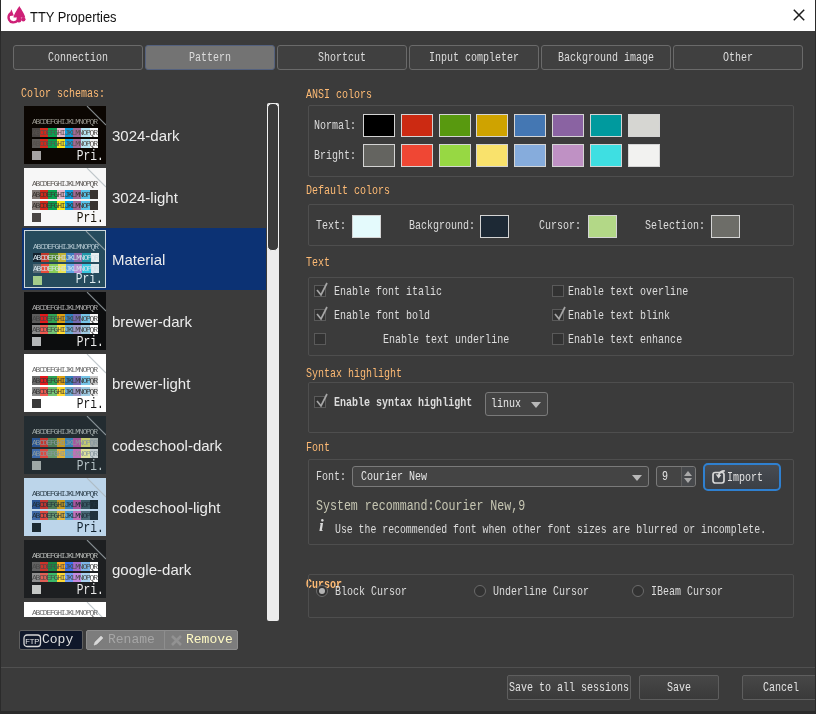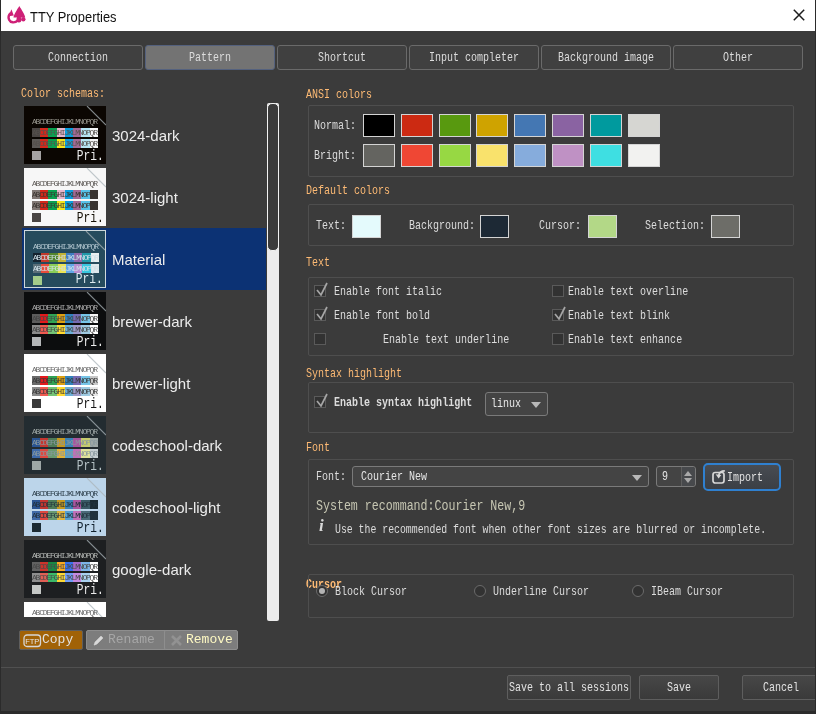--- a/index.html
+++ b/index.html
@@ -187,21 +187,21 @@
       <svg class="fold" width="22" height="22" viewBox="0 0 22 22">
         <path d="M2 1 L21 20" stroke="#aab4ba" stroke-width="1.1" fill="none" opacity="0.75"></path>
       </svg>
       <div class="trow1" style="color:#6a6a6a;top:7px;">ABCDEFGHIJKLMNOPQR</div>
     </div>
   </div>
 <div class="scroll">
     <div class="sthumb"></div>
   </div>
 
-<div class="btn" style="left:19px;top:630px;width:64px;height:20px;line-height:18px;background:#a16207;text-align:left;">
+<div class="btn" style="left:19px;top:630px;width:64px;height:20px;line-height:18px;background:#0f172a;text-align:left;">
   <svg width="19" height="15" style="position:absolute;left:3px;top:2px;">
       <rect x="1" y="2" width="16.5" height="11.5" rx="3" fill="none" stroke="#d6d6d6" stroke-width="1.3"></rect>
       <text x="9.3" y="11" font-size="7.5" fill="#e6e6e6" text-anchor="middle" font-family="Liberation Sans">FTP</text>
     </svg>
   <span style="margin-left:22px;">Copy</span></div>
 <div class="btn" style="left:86px;top:630px;width:88px;height:20px;line-height:18px;background:#7d7d7d;border-color:#8e8e8e;color:#a6a6a6;text-align:left;">
   <svg width="13" height="13" style="position:absolute;left:5px;top:3px;">
       <path d="M2 11 L3 8 L9 2 L11 4 L5 10 Z M2 11 L4.5 10.2" fill="#d9d9d9" stroke="#d9d9d9" stroke-width="0.5"></path>
     </svg>
   <span style="margin-left:21px;">Rename</span></div>

